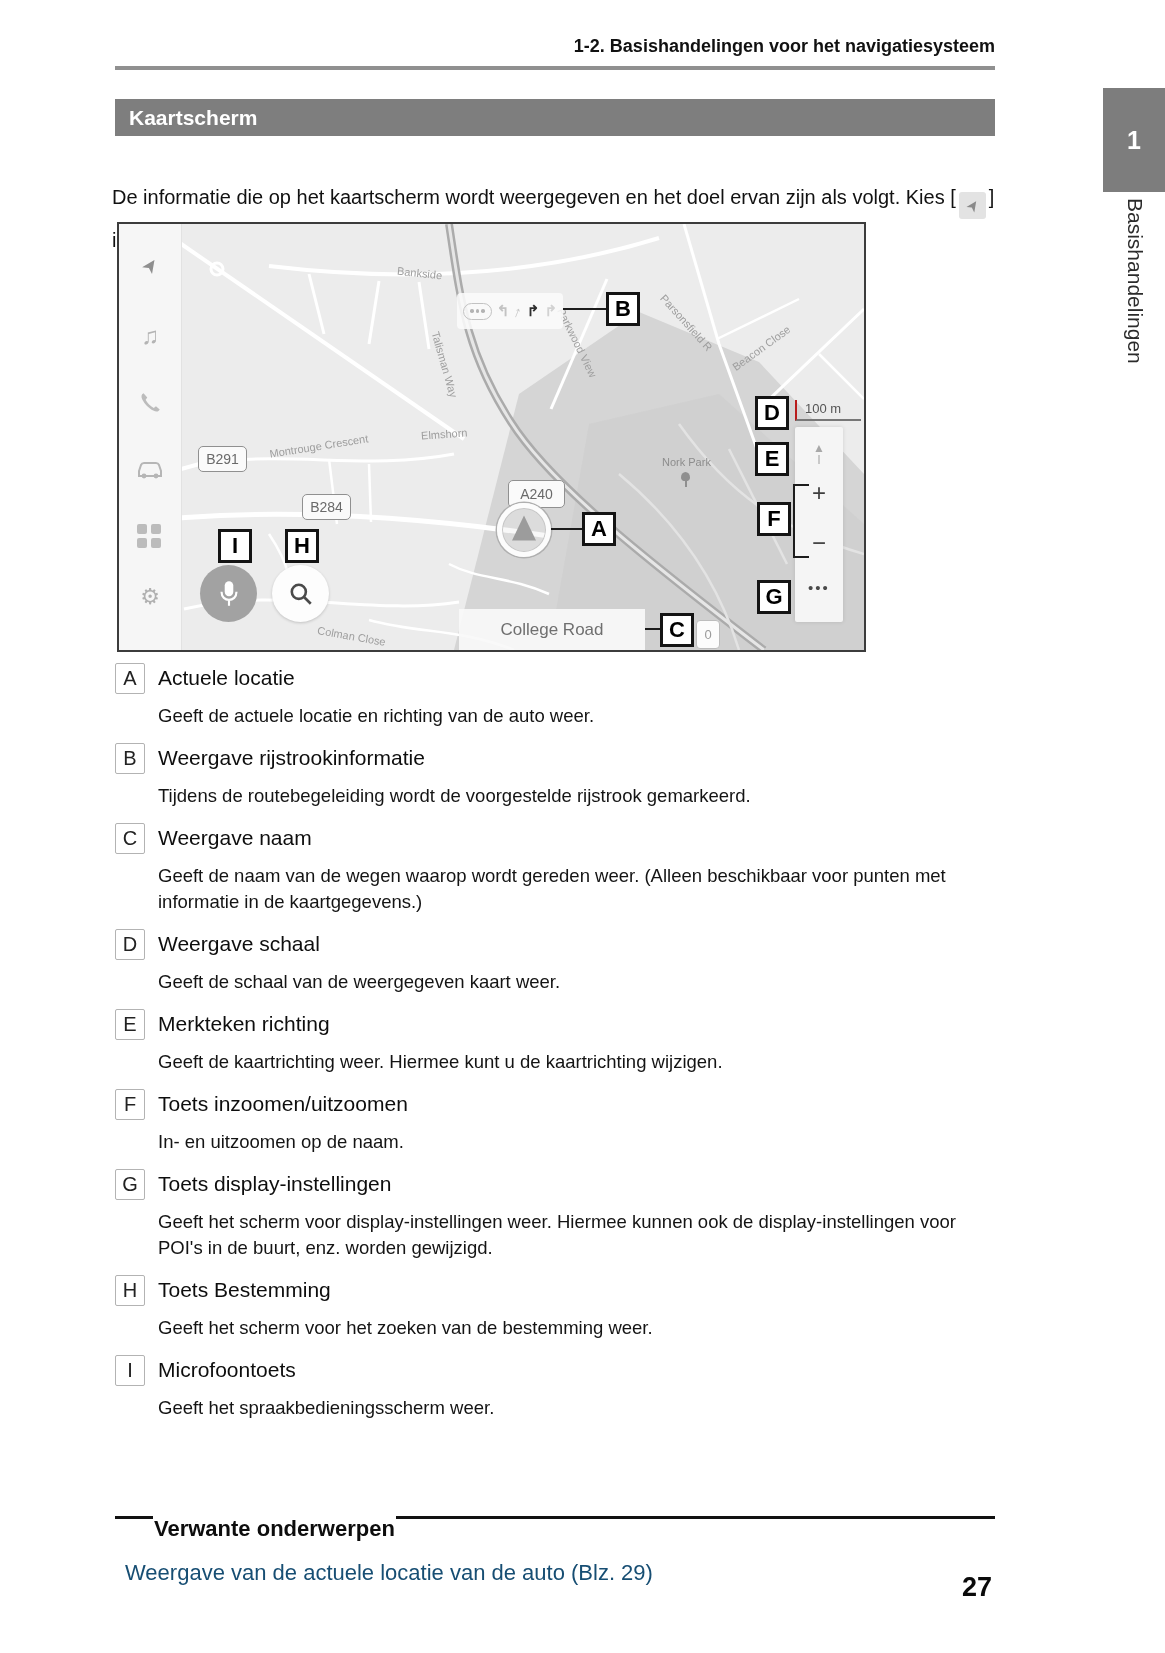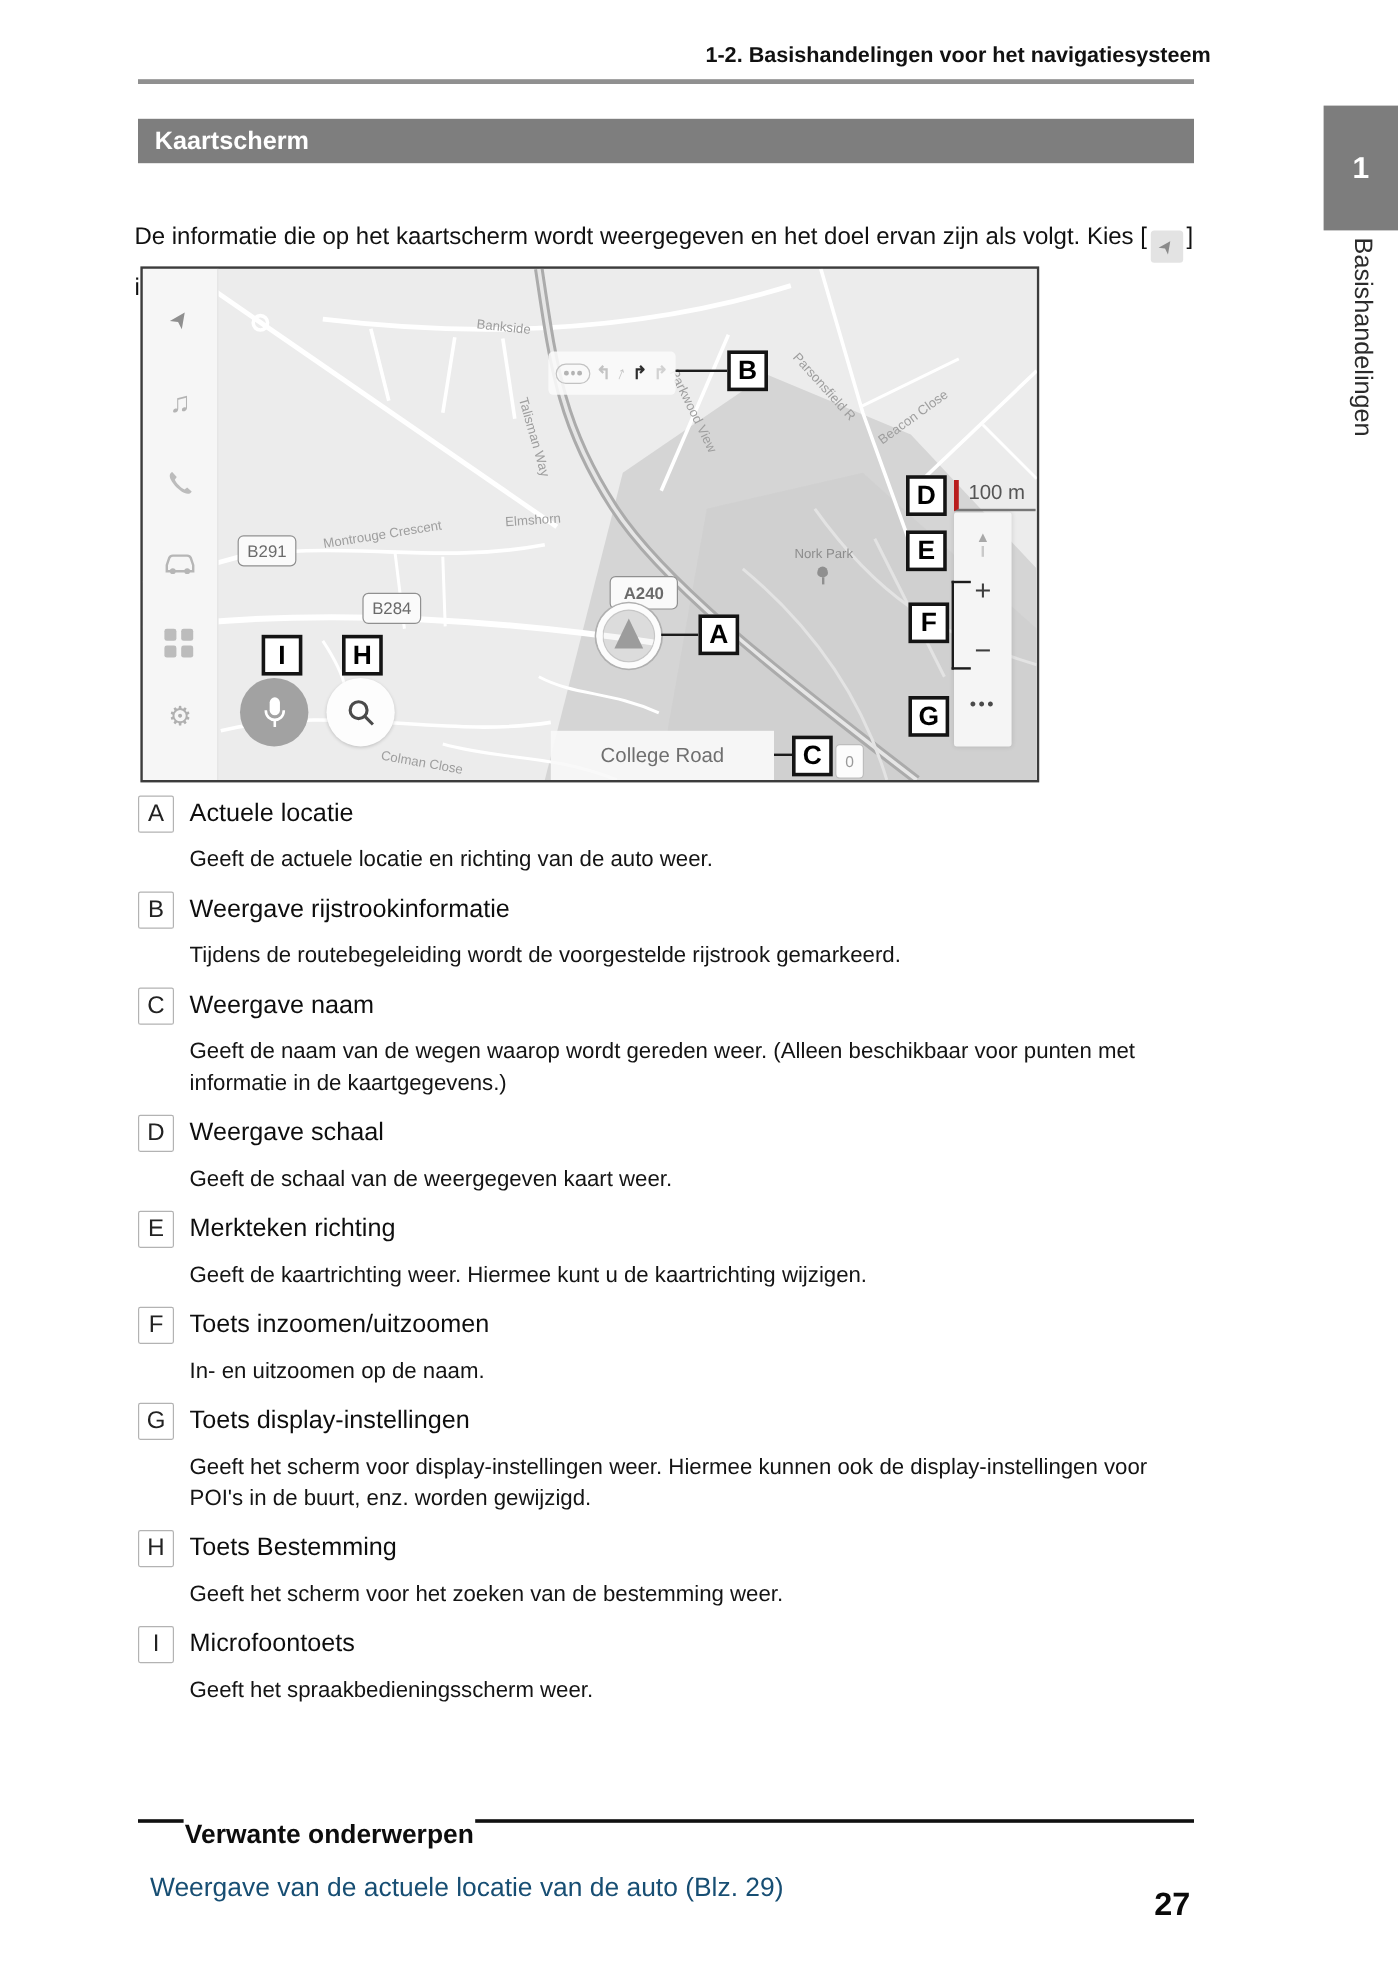--- a/index.html
+++ b/index.html
@@ -1,20 +1,20 @@
 <!DOCTYPE html>
 <html><head>
 <meta charset="utf-8">
 <style>
   html,body{margin:0;padding:0;background:#ffffff;}
   body{font-family:"Liberation Sans",sans-serif;color:#1a1a1a;}
   #page{position:relative;width:1165px;height:1653px;background:#fff;overflow:hidden;}
 
   
-  .doc-header{position:absolute;top:36px;left:129px;width:880px;text-align:right;
+  .doc-header{position:absolute;top:36px;left:115px;width:880px;text-align:right;
     font-size:18px;font-weight:bold;color:#111;}
   .header-rule{position:absolute;top:66px;left:115px;width:880px;height:4px;background:#909090;}
   .section-bar{position:absolute;top:99px;left:115px;width:880px;height:37px;background:#7e7e7e;
     color:#fff;font-size:21px;font-weight:bold;line-height:37px;padding-left:14px;box-sizing:border-box;}
   .intro{position:absolute;top:156px;left:112px;width:890px;font-size:20px;line-height:43px;color:#111;}
   .inline-icon{display:inline-flex;width:27px;height:27px;background:#e3e3e3;border-radius:3px;
     align-items:center;justify-content:center;vertical-align:-7px;margin:0 3px;}
   .inline-icon span{display:inline-block;transform:rotate(-55deg);color:#8a8a8a;font-size:15px;}
 
   
@@ -55,22 +55,22 @@
   .loc-marker .tri{position:absolute;left:50%;top:50%;transform:translate(-50%,-58%);
     width:0;height:0;border-left:12px solid transparent;border-right:12px solid transparent;
     border-bottom:25px solid #9c9c9c;}
 
   .road-name-bar{position:absolute;left:340px;top:385px;width:186px;height:41px;background:rgba(248,248,248,.92);
     display:flex;align-items:center;justify-content:center;color:#6f6f6f;font-size:17px;z-index:4;}
   .zero-badge{position:absolute;left:577px;top:396px;width:22px;height:27px;background:#fcfcfc;
     border:1px solid #bdbdbd;border-radius:4px;color:#9a9a9a;font-size:13px;display:flex;
     align-items:center;justify-content:center;z-index:4;}
 
-  .scale-label{position:absolute;left:676px;top:176px;width:56px;font-size:17px;color:#555;
-    padding:1px 0 3px 8px;border-left:4px solid #b91c1c;border-bottom:2px solid #777;z-index:4;}
+  .scale-label{position:absolute;left:676px;top:176px;width:56px;font-size:13px;color:#555;
+    padding:1px 0 3px 8px;border-left:2px solid #b91c1c;border-bottom:2px solid #777;z-index:4;}
   .ctrl-panel{position:absolute;left:676px;top:203px;width:48px;height:195px;background:#f5f5f5;
     border-radius:2px;box-shadow:0 0 4px rgba(0,0,0,.12);z-index:3;}
   .ctrl{position:absolute;left:0;width:48px;text-align:center;}
   .ctrl-compass{top:14px;font-size:12px;color:#a8a8a8;}
   .ctrl-compass::after{content:"";display:block;width:2px;height:9px;background:#c9c9c9;margin:0 auto;}
   .ctrl-plus{top:52px;font-size:24px;color:#3d3d3d;}
   .ctrl-minus{top:102px;font-size:24px;color:#3d3d3d;}
   .ctrl-dots{top:152px;font-size:15px;letter-spacing:2px;color:#4a4a4a;}
   .f-bracket{position:absolute;left:674px;top:260px;width:14px;height:70px;z-index:5;
     border-left:2px solid #1c1c1c;border-top:2px solid #1c1c1c;border-bottom:2px solid #1c1c1c;}
@@ -196,21 +196,21 @@
     <span class="map-label" style="left:548px;top:68px;transform:rotate(48deg);transform-origin:left top;">Parsonsfield R</span>
     <span class="map-label" style="left:608px;top:118px;transform:rotate(-36deg);">Beacon Close</span>
     <span class="map-label" style="left:543px;top:232px;color:#8d8d8d;">Nork Park</span>
     <span class="tree-icon" style="left:562px;top:248px;">
         <i></i>
       </span>
     <span class="map-label" style="left:198px;top:406px;transform:rotate(10deg);">Colman Close</span>
 
     <div class="road-badge" style="left:79px;top:222px;width:47px;height:24px;">B291</div>
     <div class="road-badge" style="left:183px;top:270px;width:47px;height:24px;">B284</div>
-    <div class="road-badge" style="left:389px;top:256px;width:55px;height:26px;font-weight:bold;">A240</div>
+    <div class="road-badge" style="left:389px;top:256px;width:55px;height:26px;">A240</div>
 
     <div class="lane-bar">
       <span class="lane-pill">
           <i></i>
           <i></i>
           <i></i>
         </span>
       <span class="lane-arrow" style="color:#c3c3c3;">↰</span>
       <span class="lane-arrow" style="color:#c6c6c6;transform:rotate(22deg);">↑</span>
       <span class="lane-arrow" style="color:#2e2e2e;">↱</span>

